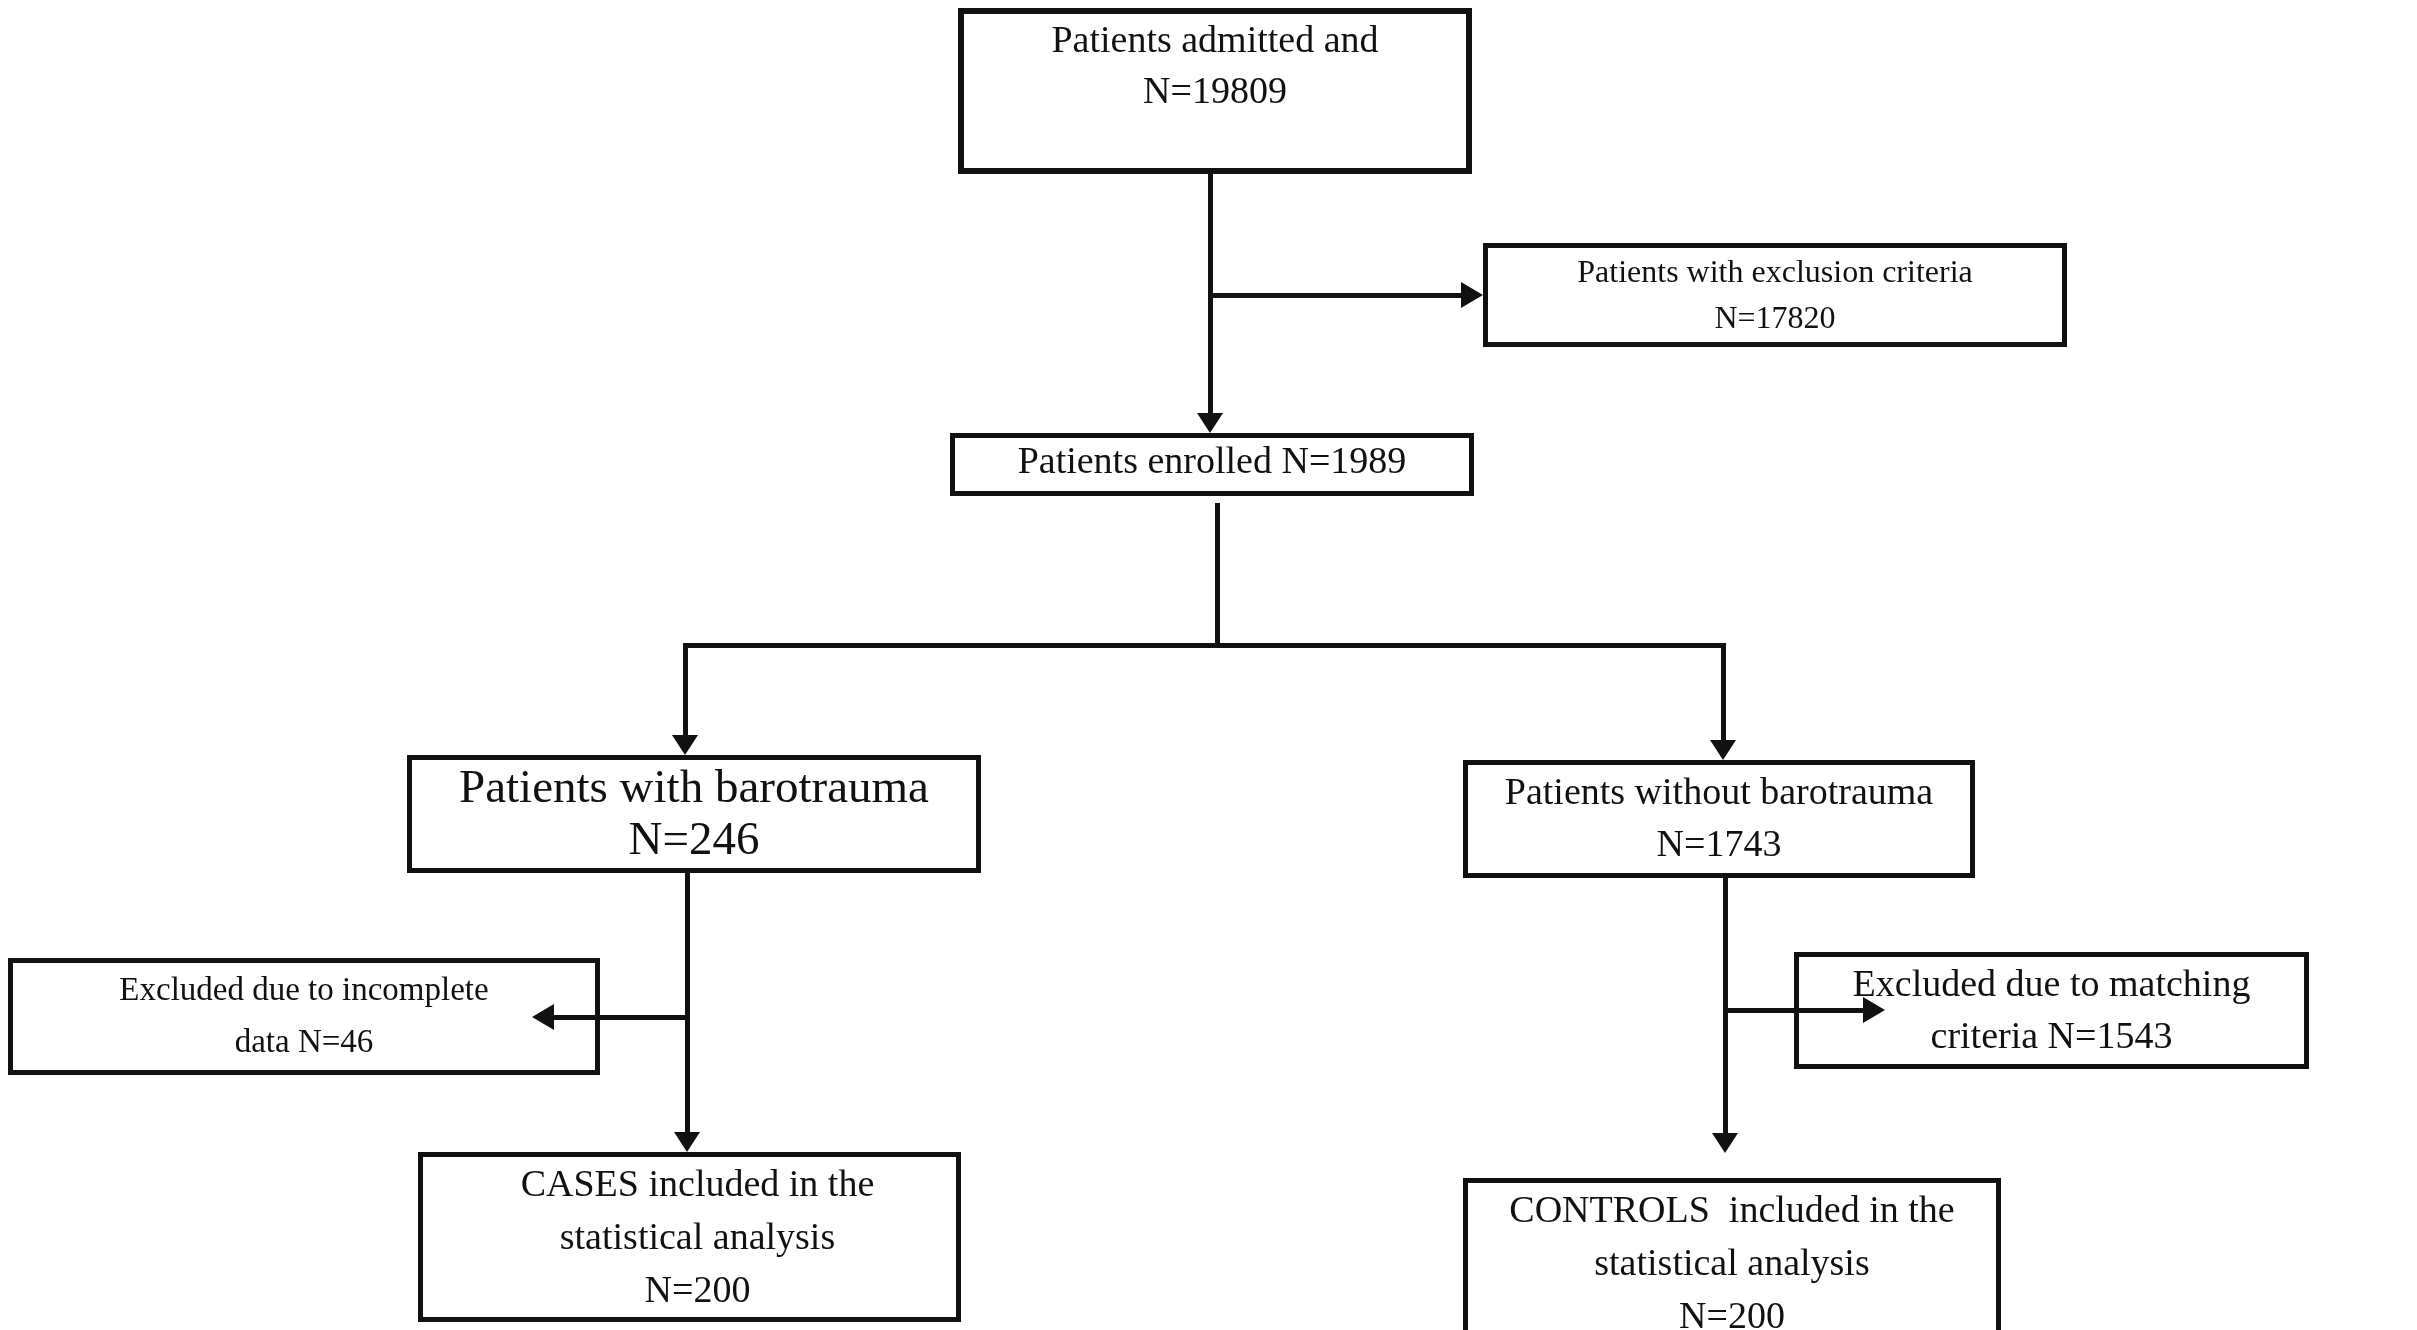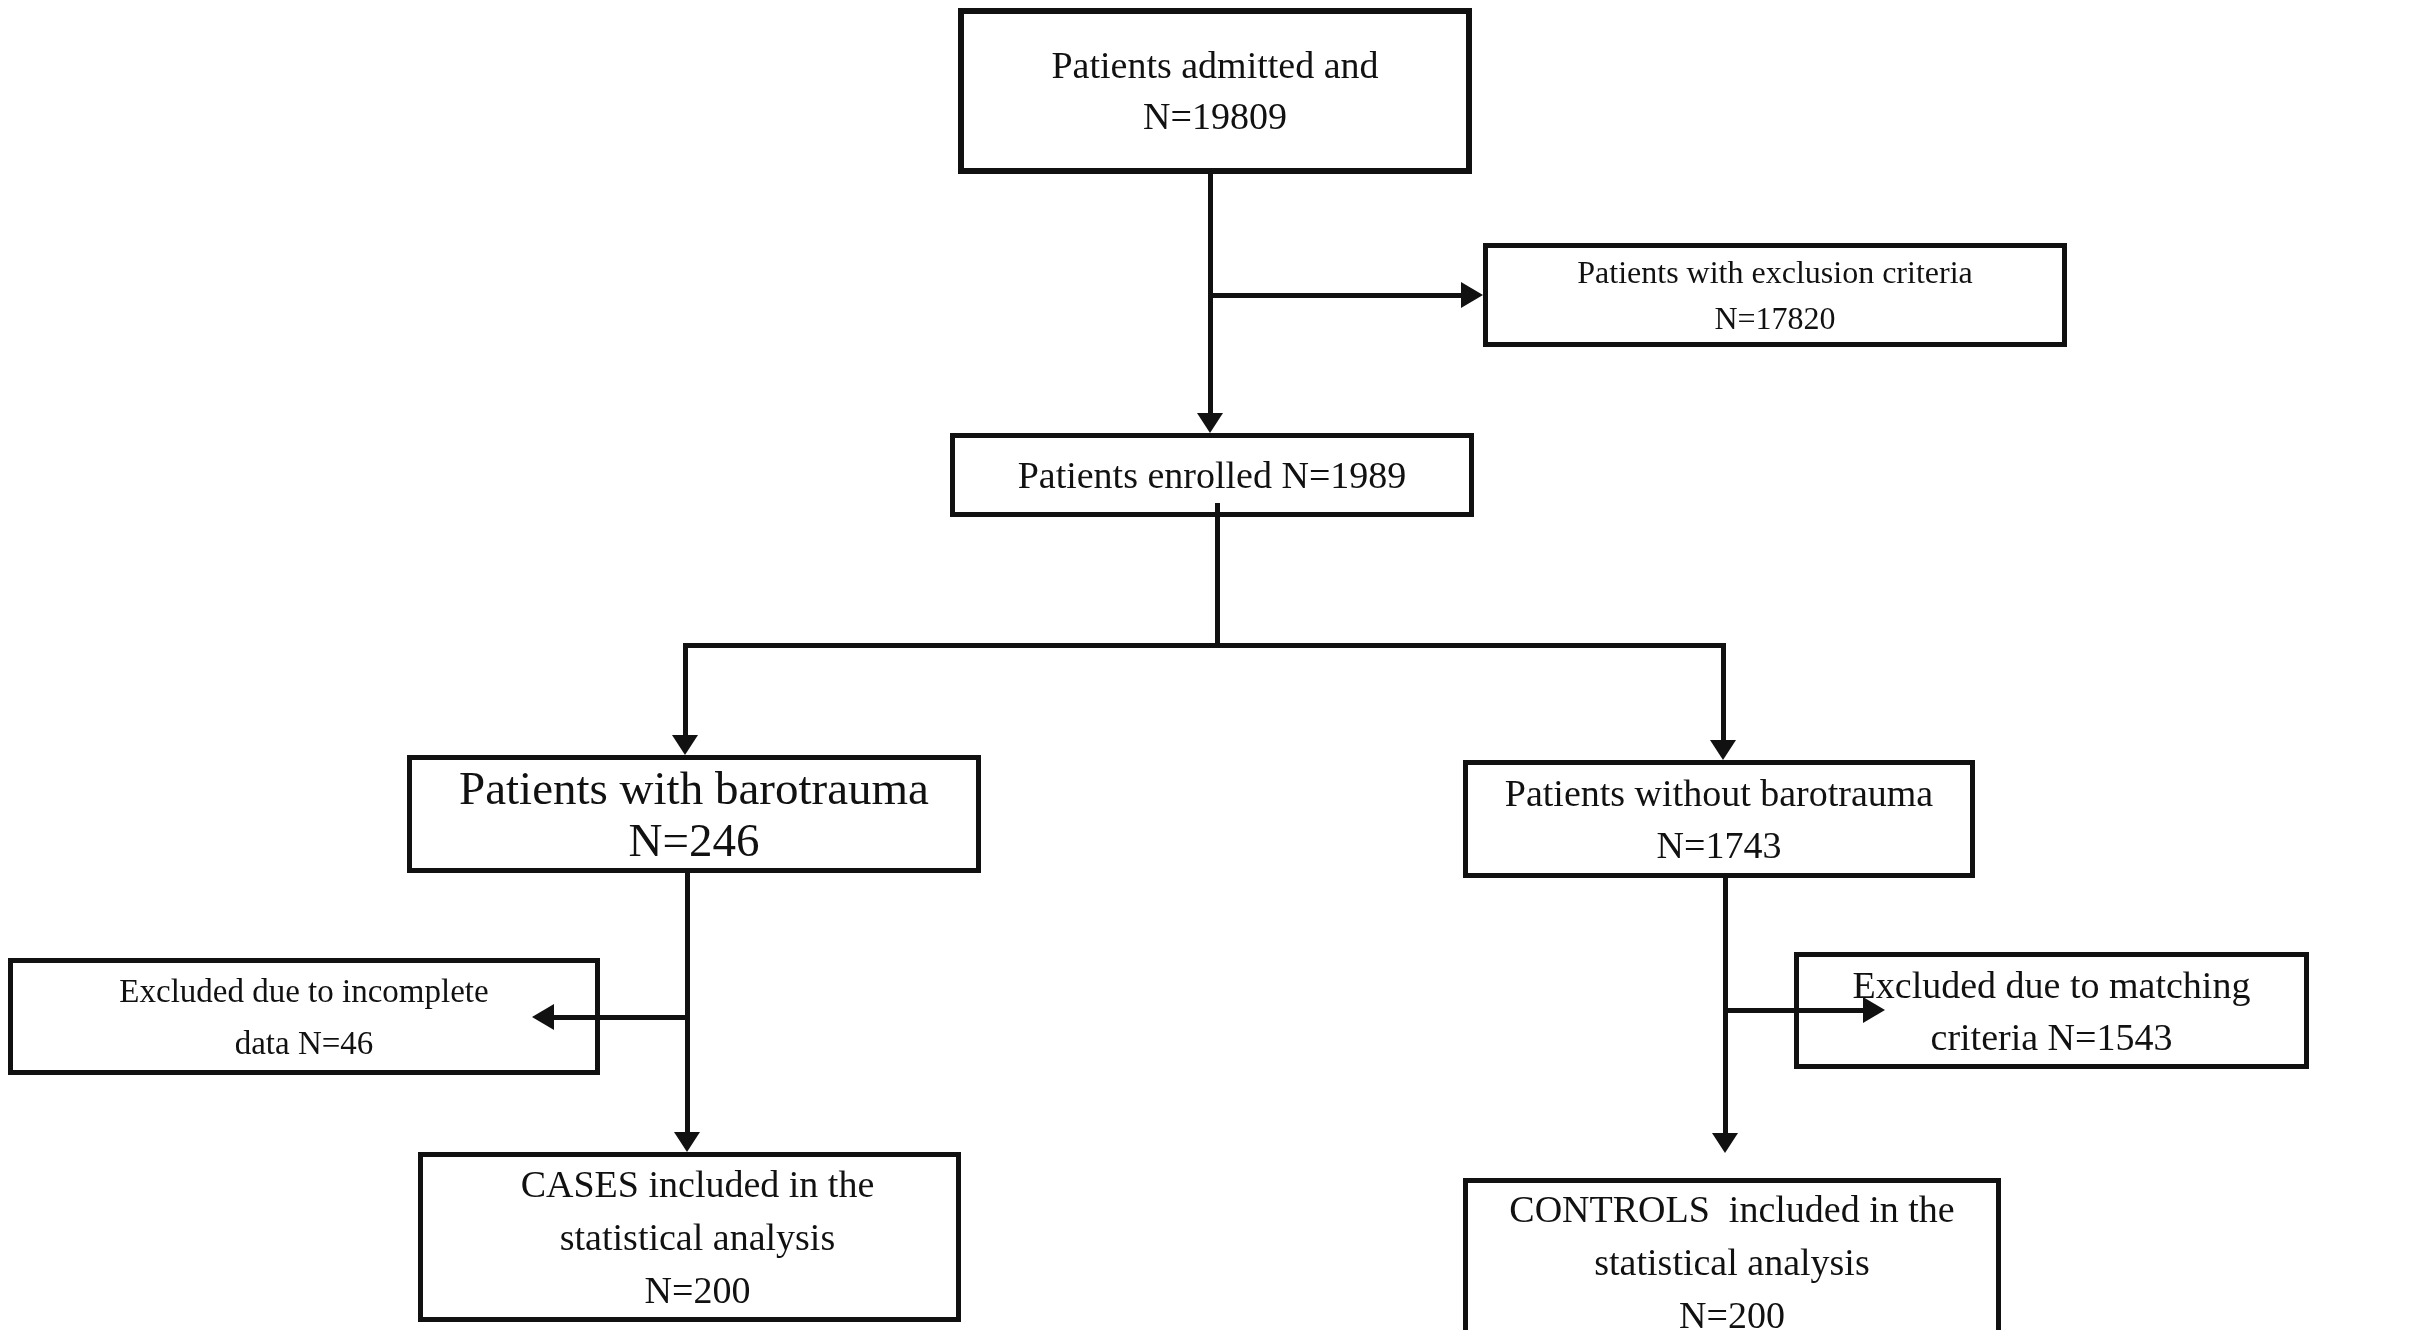--- a/index.html
+++ b/index.html
@@ -12,33 +12,32 @@
     overflow:hidden;
   }
   .box {
     position:absolute;
     border:5px solid #111111;
     background:#ffffff;
     box-sizing:border-box;
     display:flex;
     flex-direction:column;
     align-items:center;
-    justify-content:center;
     text-align:center;
   }
   .tl { white-space:pre; }
   .vline, .hline { position:absolute; background:#111111; }
   .arr { position:absolute; width:0; height:0; }
   .arr.down  { border-left:13px solid transparent; border-right:13px solid transparent; border-top:20px solid #111111; }
   .arr.left  { border-top:13px solid transparent; border-bottom:13px solid transparent; border-right:22px solid #111111; }
   .arr.right { border-top:13px solid transparent; border-bottom:13px solid transparent; border-left:22px solid #111111; }
 
   #node-screened  { left:958px;  top:8px;    width:514px; height:166px; border-width:6px; font-size:38px; line-height:51px; }
   #node-exclusion { left:1483px; top:243px;  width:584px; height:104px; font-size:32px; line-height:46px; }
-  #node-enrolled  { left:950px;  top:433px;  width:524px; height:84px;  font-size:38px; line-height:44px; }
+  #node-enrolled  { left:950px;  top:433px;  width:524px; height:63px;  font-size:38px; line-height:44px; }
   #node-barotrauma    { left:407px;  top:755px; width:574px; height:118px; font-size:47px; line-height:52px; }
   #node-no-barotrauma { left:1463px; top:760px; width:512px; height:118px; font-size:38px; line-height:52px; }
   #node-excluded-incomplete { left:8px;    top:958px; width:592px; height:117px; font-size:33px; line-height:52px; }
   #node-excluded-matching   { left:1794px; top:952px; width:515px; height:117px; font-size:38px; line-height:52px; }
   #node-cases    { left:418px;  top:1152px; width:543px; height:170px; font-size:38px; line-height:53px;padding-left:16px; }
   #node-controls { left:1463px; top:1153px; width:538px; height:169px; font-size:38px; line-height:53px;margin-top:25px; }
 </style>
 </head>
 <body>
 

